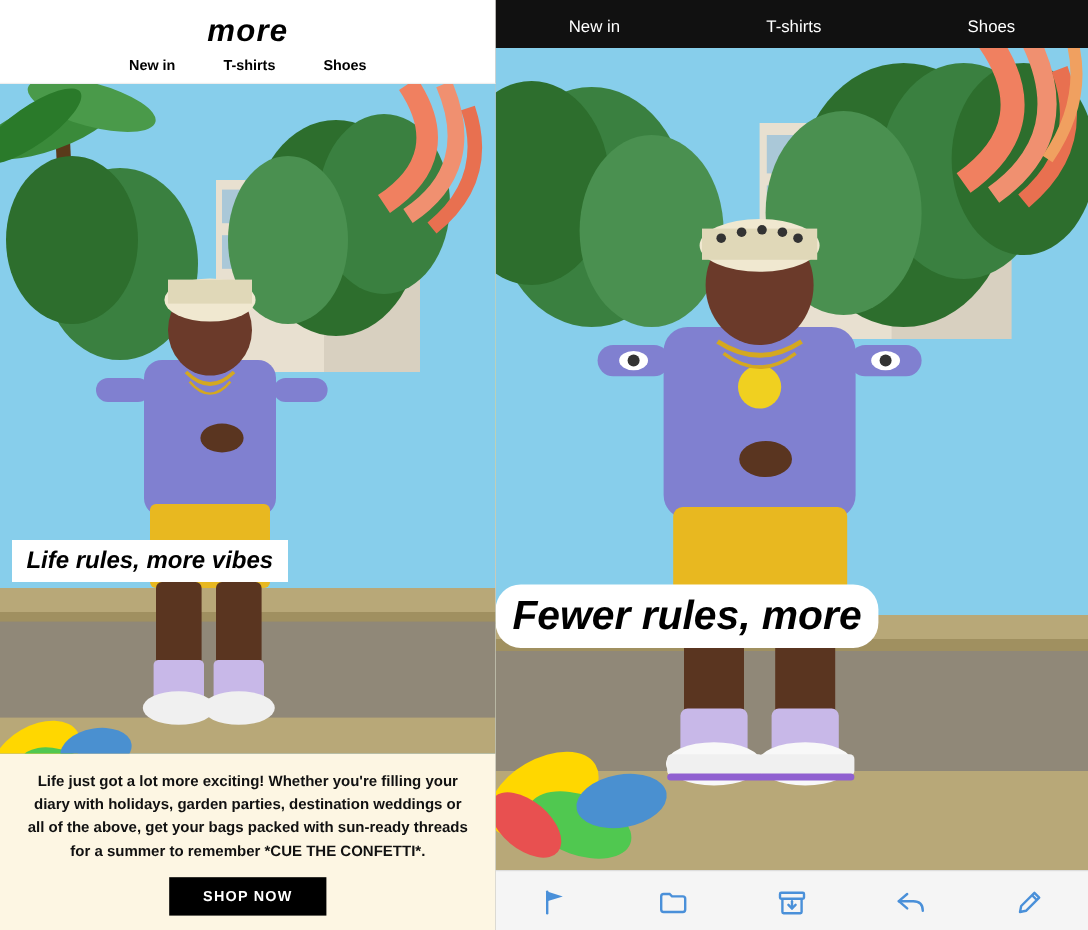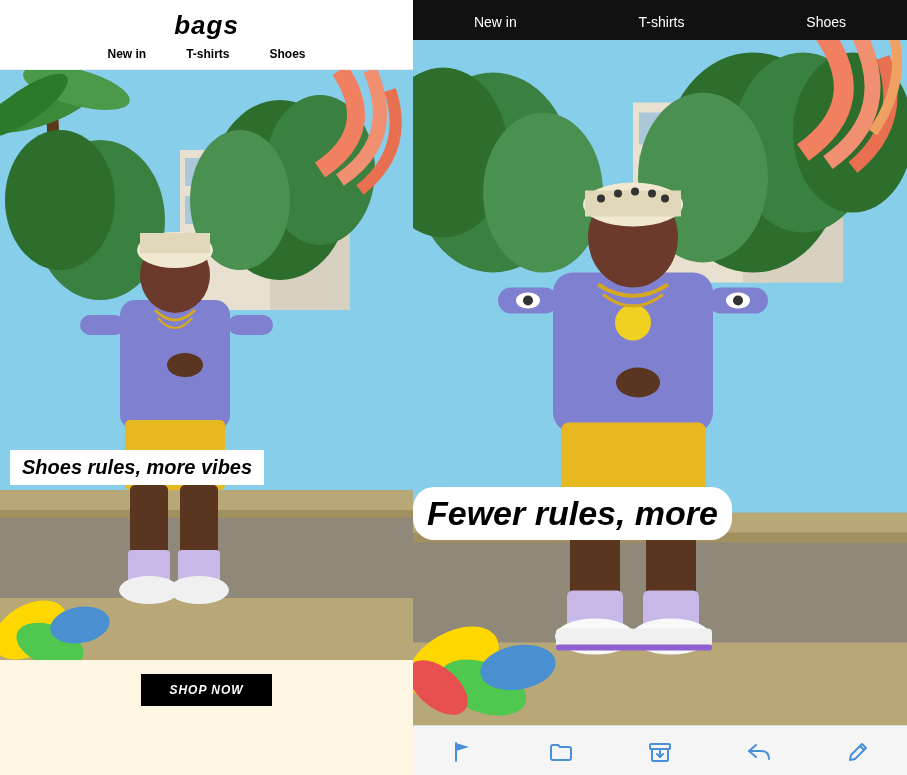--- a/index.html
+++ b/index.html
@@ -108,21 +108,20 @@
     .shop-now-btn {
       display: inline-block;
       background: #000;
       color: #fff;
       font-size: 12px;
       font-weight: 700;
       letter-spacing: 1px;
       padding: 9px 28px;
       text-transform: uppercase;
       cursor: pointer;
-      font-style: italic;
     }
 
     
     .right-panel {
       width: 494px;
       height: 775px;
       display: flex;
       flex-direction: column;
       background: #fff;
       overflow: hidden;
@@ -201,21 +200,21 @@
       left: 0;
       width: 100%;
       height: 100%;
     }
   </style>
 </head>
 <body>
 
 <div class="left-panel">
   <div class="left-header">
-    <div class="asos-logo">bags</div>
+    <div class="asos-logo">more</div>
     <div class="left-nav">
       <span>New in</span>
       <span>T-shirts</span>
       <span>Shoes</span>
     </div>
   </div>
 
   <div class="left-image-container">
     <div class="model-bg">
 
@@ -278,25 +277,26 @@
         <ellipse cx="199" cy="520" rx="30" ry="14" fill="#f0f0f0"></ellipse>
 
         <path d="M155 240 Q175 260 195 240" stroke="#d4a820" stroke-width="3" fill="none"></path>
         <path d="M158 248 Q175 268 192 248" stroke="#d4a820" stroke-width="2" fill="none"></path>
 
         <ellipse cx="30" cy="560" rx="40" ry="25" fill="#ffd700" transform="rotate(-30, 30, 560)"></ellipse>
         <ellipse cx="50" cy="575" rx="35" ry="20" fill="#50c850" transform="rotate(20, 50, 575)"></ellipse>
         <ellipse cx="80" cy="555" rx="30" ry="18" fill="#4a90d0" transform="rotate(-10, 80, 555)"></ellipse>
       </svg>
 
-      <div class="headline-overlay">Shoes rules, more vibes</div>
+      <div class="headline-overlay">Life rules, more vibes</div>
     </div>
   </div>
 
   <div class="left-bottom">
+    <p class="left-bottom-text">Life just got a lot more exciting! Whether you're filling your diary with holidays, garden parties, destination weddings or all of the above, get your bags packed with sun-ready threads for a summer to remember *CUE THE CONFETTI*.</p>
     <div class="shop-now-btn">SHOP NOW</div>
   </div>
 </div>
 
 <div class="right-panel">
   <div class="right-header">
     <span class="right-nav-item">New in</span>
     <span class="right-nav-item">T-shirts</span>
     <span class="right-nav-item">Shoes</span>
   </div>

